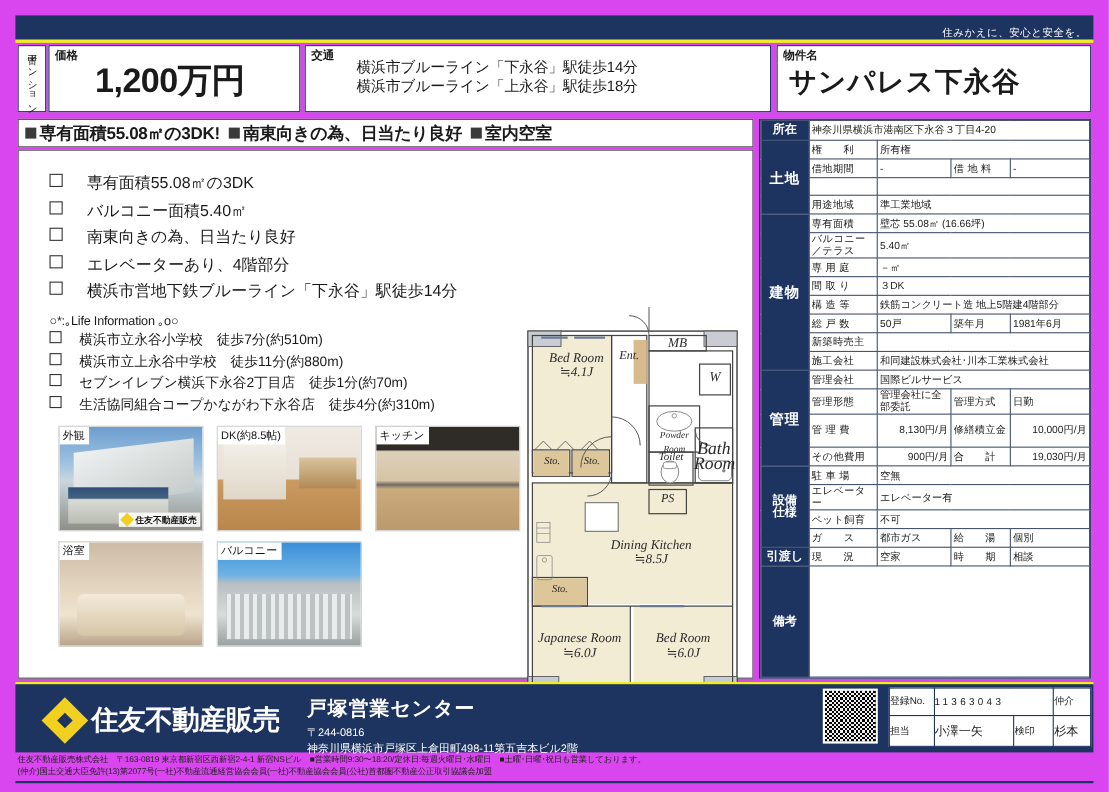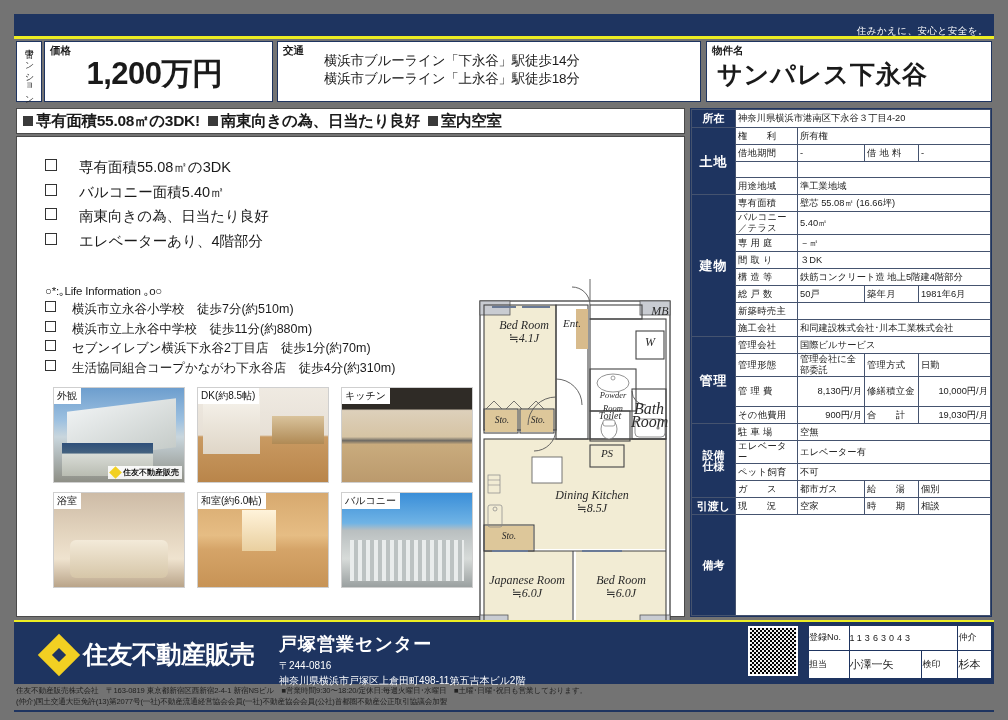--- a/index.html
+++ b/index.html
@@ -1,21 +1,21 @@
 <!DOCTYPE html>
 <html lang="ja"><head>
 <meta charset="utf-8">
 <style>
   html,body{margin:0;padding:0;background:#fff;}
   body{
     width:1008px;height:720px;overflow:hidden;
     font-family:"Liberation Sans","DejaVu Sans",sans-serif;
     color:#1a1a1a;
   }
-  .page{position:relative;width:1008px;height:720px;background:#737373;}
+  .page{position:relative;width:1008px;height:720px;background:#d946ef;}
 
   
   .topbar{position:absolute;left:14px;top:14px;width:980px;height:22px;background:#1e3460;}
   .topbar .tagline{position:absolute;right:6px;bottom:0px;color:#fff;font-size:9.5px;letter-spacing:.5px;line-height:11px;}
   .topbar-yellow{position:absolute;left:14px;top:36px;width:980px;height:3px;background:#eded22;}
 
   
   .hdr{position:absolute;left:16px;top:41px;width:976px;height:61px;}
   .box{position:absolute;border:1.6px solid #1e3460;background:#fff;box-sizing:border-box;}
   .vlabel{position:absolute;left:0;top:0;width:26px;height:61px;display:flex;align-items:center;justify-content:center;}
@@ -161,20 +161,21 @@
       <span>室内空室</span>
   </div>
 
   <div class="leftpanel">
 
     <div class="feat">
       <div><span class="ck"></span><span>専有面積55.08㎡の3DK</span></div>
       <div><span class="ck"></span><span>バルコニー面積5.40㎡</span></div>
       <div><span class="ck"></span><span>南東向きの為、日当たり良好</span></div>
       <div><span class="ck"></span><span>エレベーターあり、4階部分</span></div>
+      <div><span class="ck"></span><span>横浜市営地下鉄ブルーライン「下永谷」駅徒歩14分</span></div>
     </div>
 
     <div class="lifehdr">○*:｡Life Information ｡o○</div>
     <div class="life">
       <div><span class="ck2"></span><span>横浜市立永谷小学校　徒歩7分(約510m)</span></div>
       <div><span class="ck2"></span><span>横浜市立上永谷中学校　徒歩11分(約880m)</span></div>
       <div><span class="ck2"></span><span>セブンイレブン横浜下永谷2丁目店　徒歩1分(約70m)</span></div>
       <div><span class="ck2"></span><span>生活協同組合コープかながわ下永谷店　徒歩4分(約310m)</span></div>
     </div>
 
@@ -196,24 +197,20 @@
           <div class="img-kitchen"></div>
           <div class="cap">キッチン</div>
         </div>
       </div>
       <div class="prow">
         <div class="ph">
           <div class="img-bath"></div>
           <div class="cap">浴室</div>
         </div>
         <div class="ph">
-          <div class="img-washitsu"></div>
-          <div class="cap">和室(約6.0帖)</div>
-        </div>
-        <div class="ph">
           <div class="img-balcony"></div>
           <div class="cap">バルコニー</div>
         </div>
       </div>
     </div>
 
     <div class="planwrap">
       <svg width="228" height="400" viewBox="0 0 228 400">
 
         <rect x="8" y="22" width="190" height="330" fill="#ffffff" stroke="#333" stroke-width="1.2"></rect>
@@ -307,21 +304,21 @@
       <div class="plan-label" style="left:110px;top:295px;width:78px;font-size:12px;">
         <div>Bed Room</div>
         <div>≒6.0J</div>
       </div>
       <div class="plan-label" style="left:76px;top:210px;width:88px;font-size:12px;">
         <div>Dining Kitchen</div>
         <div>≒8.5J</div>
       </div>
 
       <div class="plan-label" style="left:84px;top:38px;width:32px;font-size:11px;">Ent.</div>
-      <div class="plan-label" style="left:120px;top:26px;width:48px;font-size:12px;margin-left:44px;">MB</div>
+      <div class="plan-label" style="left:120px;top:26px;width:48px;font-size:12px;">MB</div>
       <div class="plan-label" style="left:166px;top:57px;width:24px;font-size:12px;">W</div>
       <div class="plan-label" style="left:118px;top:110px;width:46px;font-size:8.5px;">Powder<br>Room</div>
       <div class="plan-label" style="left:119px;top:131px;width:38px;font-size:10px;">Toilet</div>
       <div class="plan-label" style="left:159px;top:124px;width:36px;font-size:16px;">Bath<br>Room</div>
       <div class="plan-label" style="left:120px;top:168px;width:30px;font-size:11px;">PS</div>
       <div class="plan-label" style="left:14px;top:135px;width:32px;font-size:9.5px;">Sto.</div>
       <div class="plan-label" style="left:50px;top:135px;width:32px;font-size:9.5px;">Sto.</div>
       <div class="plan-label" style="left:15px;top:251px;width:44px;font-size:9.5px;">Sto.</div>
       <div class="plan-label" style="left:52px;top:362px;width:104px;font-size:12px;">Balcony</div>
     </div>

